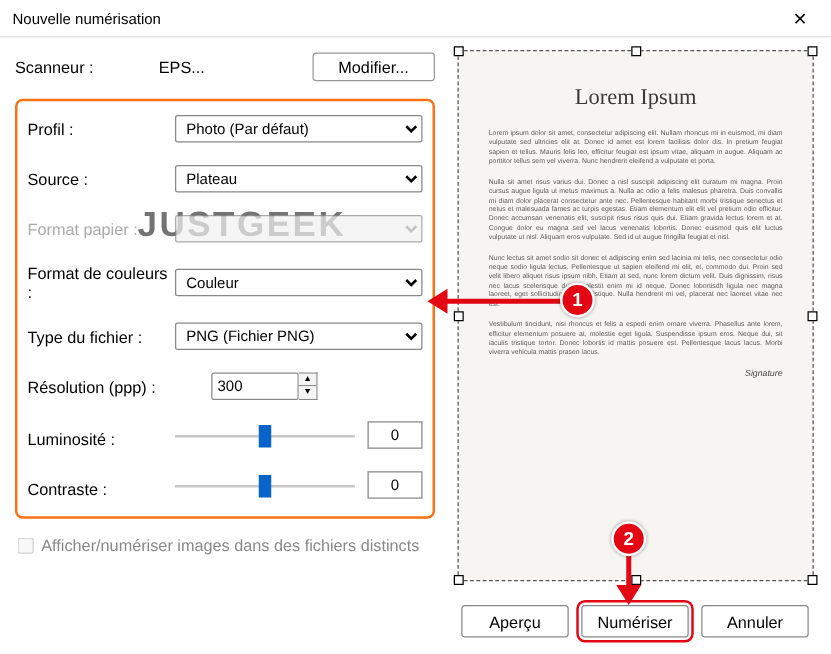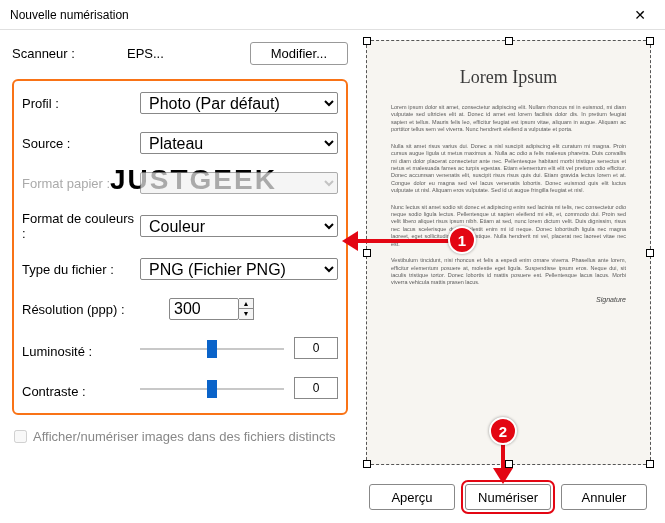--- a/index.html
+++ b/index.html
@@ -15,39 +15,39 @@
 .scanner-row { display: flex; align-items: center; margin-bottom: 14px; font-size: 13px; }
 .scanner-row .lbl { width: 115px; }
 .scanner-row .val { flex: 1; }
 .scanner-row button { padding: 3px 20px; font-size: 13px; background: #fff; border: 1px solid #999; border-radius: 3px; cursor: pointer; margin-left: 41px; }
 
 .redbox { border: 2px solid #f97316; border-radius: 6px; padding: 10px 8px; position: relative; }
 
 .field { display: flex; align-items: center; margin-bottom: 16px; font-size: 13px; min-height: 24px; }
 .field .flbl { width: 118px; }
 .field .flbl.disabled { color: #aaa; }
-.field select, .field input[type=text] { flex: 1; font-size: 16px; height: 22px; padding: 1px 4px; border: 1px solid #888; border-radius: 2px; background: #fff; }
+.field select, .field input[type=text] { flex: 1; font-size: 12px; height: 22px; padding: 1px 4px; border: 1px solid #888; border-radius: 2px; background: #fff; }
 .field select.disabled { background: #f2f2f2; color: #aaa; }
 .resbox { display: flex; align-items: center; margin-left: 29px; }
 .resbox input { width: 70px; text-align: left; padding-left: 8px; font-size: 12px; height: 22px; border: 1px solid #888; border-radius: 2px 0 0 2px; }
 .spin { display: flex; flex-direction: column; border: 1px solid #888; border-left: none; height: 22px; }
 .spin div { width: 14px; height: 10px; font-size: 7px; line-height: 10px; text-align: center; cursor: pointer; background: #f4f4f4; }
 .spin div:first-child { border-bottom: 1px solid #888; }
 
 .slider-row { display: flex; align-items: flex-end; margin-bottom: 18px; font-size: 13px; }
 .slider-row .flbl { width: 118px; }
 .slider-row .track { flex: 1; height: 20px; position: relative; }
 .slider-row .rail { position: absolute; top: 9px; left: 0; right: 0; height: 2px; background: #c8c8c8; }
 .slider-row .thumb { position: absolute; top: 1px; left: 50%; width: 10px; height: 18px; background: #0a63c9; transform: translateX(-50%); }
 .slider-row .sval { width: 44px; height: 22px; margin-left: 10px; border: 1px solid #888; font-size: 12px; text-align: center; line-height: 20px; }
 
 .checkbox-row { display: flex; align-items: center; font-size: 13px; color: #888; margin-top: 14px; padding-left: 2px; }
 .checkbox-row input { margin-right: 6px; }
 
-.watermark { position: absolute; top: 134px; left: 110px; font-size: 28px; font-weight: 800; color: #000000; letter-spacing: 2px; pointer-events: none; user-select: none; }
+.watermark { position: absolute; top: 134px; left: 110px; font-size: 28px; font-weight: 800; color: #737373; letter-spacing: 2px; pointer-events: none; user-select: none; }
 
 .right { flex: 1; padding: 10px 14px 10px 6px; }
 .preview { width: 100%; height: 100%; border: 1px dashed #555; position: relative; background: #f7f5f1; padding: 26px 24px; }
 .handle { position: absolute; width: 8px; height: 8px; border: 1px solid #000; background: #fff; }
 .h-tl { top: -4px; left: -4px; } .h-tr { top: -4px; right: -4px; }
 .h-bl { bottom: -4px; left: -4px; } .h-br { bottom: -4px; right: -4px; }
 .h-tm { top: -4px; left: 50%; transform: translateX(-50%); }
 .h-bm { bottom: -4px; left: 50%; transform: translateX(-50%); }
 .h-ml { left: -4px; top: 50%; transform: translateY(-50%); }
 .h-mr { right: -4px; top: 50%; transform: translateY(-50%); }

